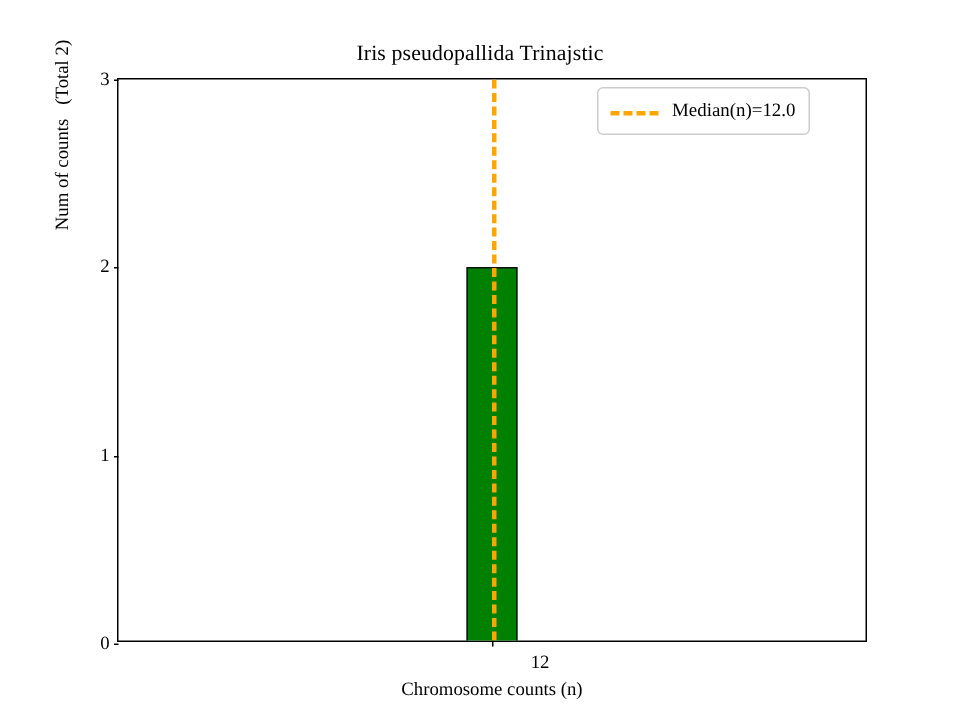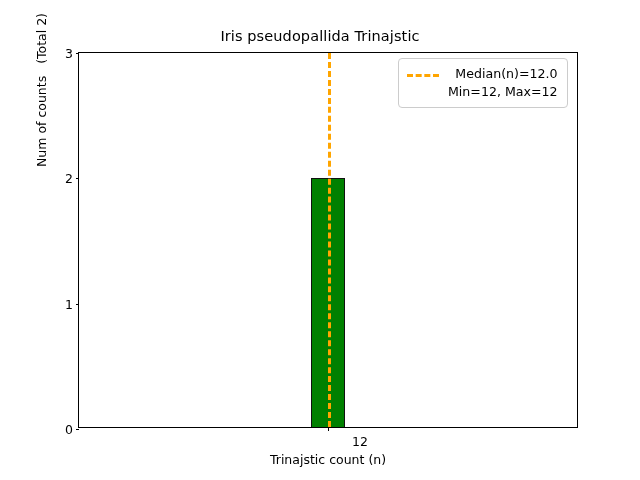--- a/index.html
+++ b/index.html
@@ -14,20 +14,21 @@
     font-family: "DejaVu Sans", sans-serif;
     overflow: hidden;
   }
 
   #figure {
     position: absolute;
     left: 0; top: 0;
     width: 640px;
     height: 408px;
     background: #ffffff;
+    font-family: Liberation Serif, serif;
   }
 
   
   #chart-title {
     position: absolute;
     left: 0;
     top: 28px;
     width: 640px;
     text-align: center;
     font-size: 14.5px;
@@ -203,23 +204,22 @@
 
     <div id="plot-inner">
 
       <div class="bar" style="left:232px; width:34px; top:125.33px; height:251.5px; background:#008000;"></div>
 
       <div class="median-line" style="left:249px; border-left-color:#FFA500;"></div>
     </div>
 
   </div>
 
-  <div id="xlabel">Trinajstic count (n)</div>
+  <div id="xlabel">Chromosome counts (n)</div>
 
   <div id="legend">
     <div id="legend-marker" style="border-top-color:#FFA500;"></div>
     <div id="legend-texts">
       <div class="legend-label">Median(n)=12.0</div>
-      <div class="legend-label">Min=12, Max=12</div>
     </div>
   </div>
 
 </div>
 
 </body></html>

